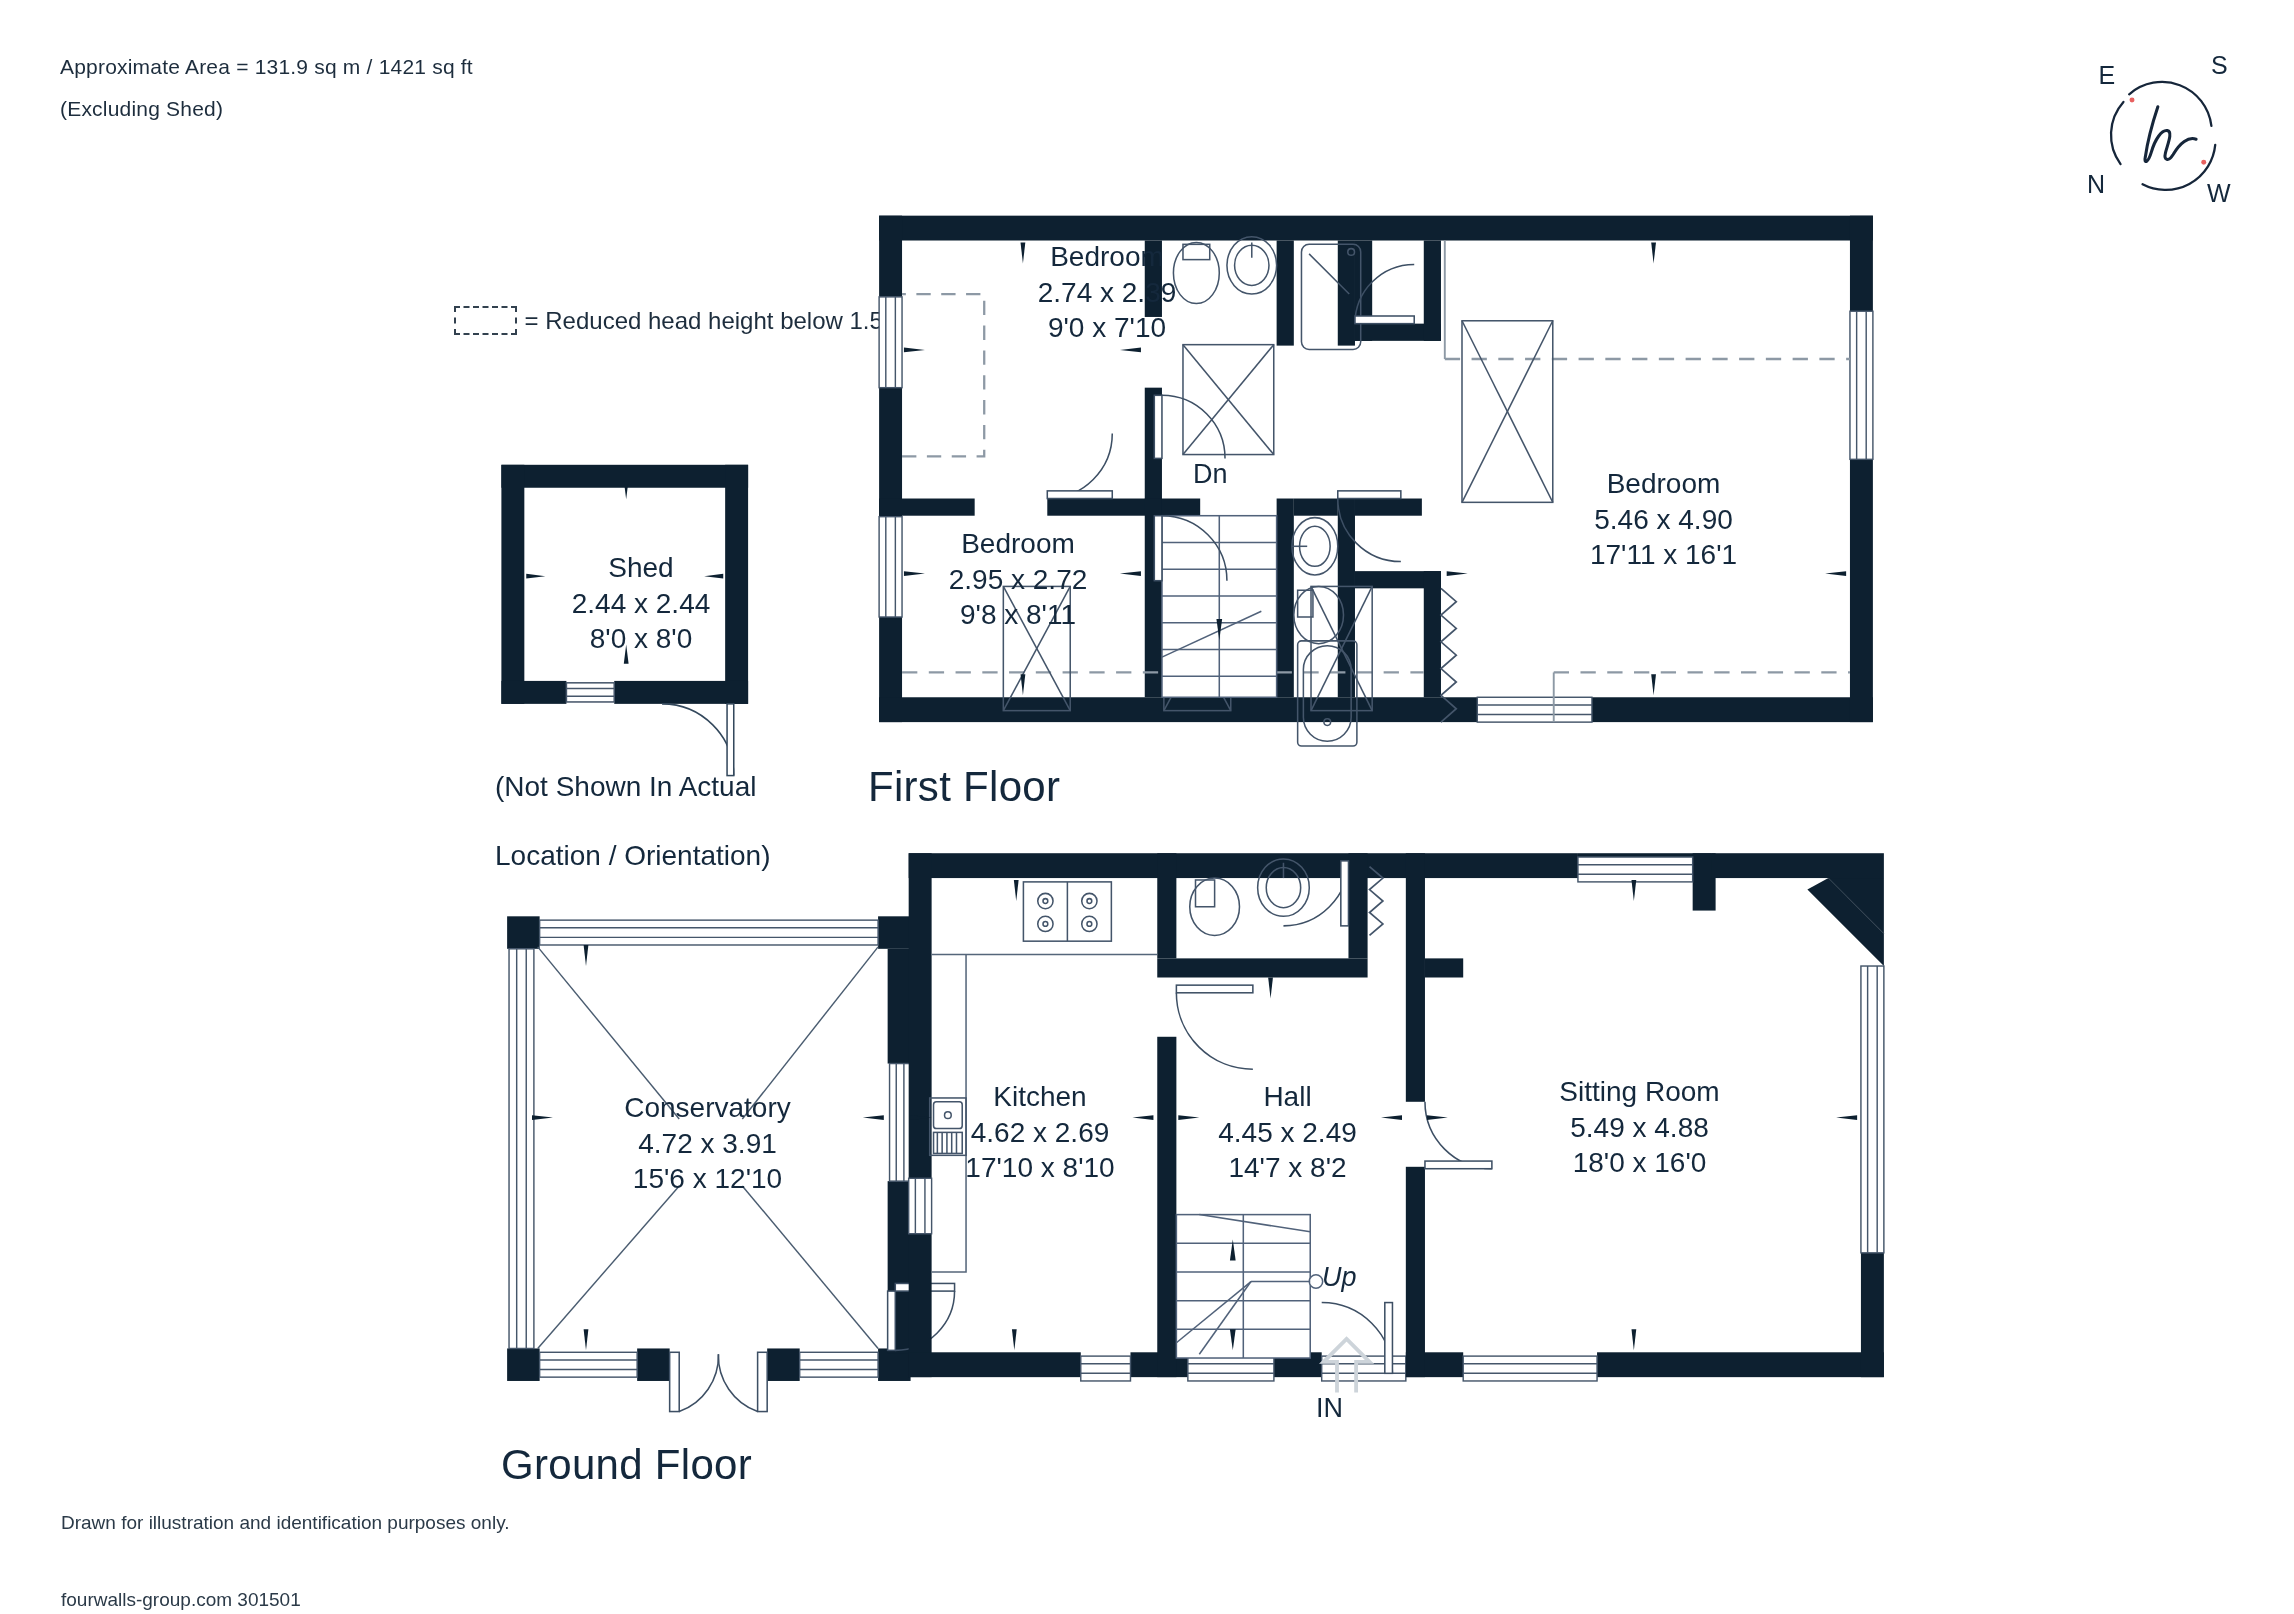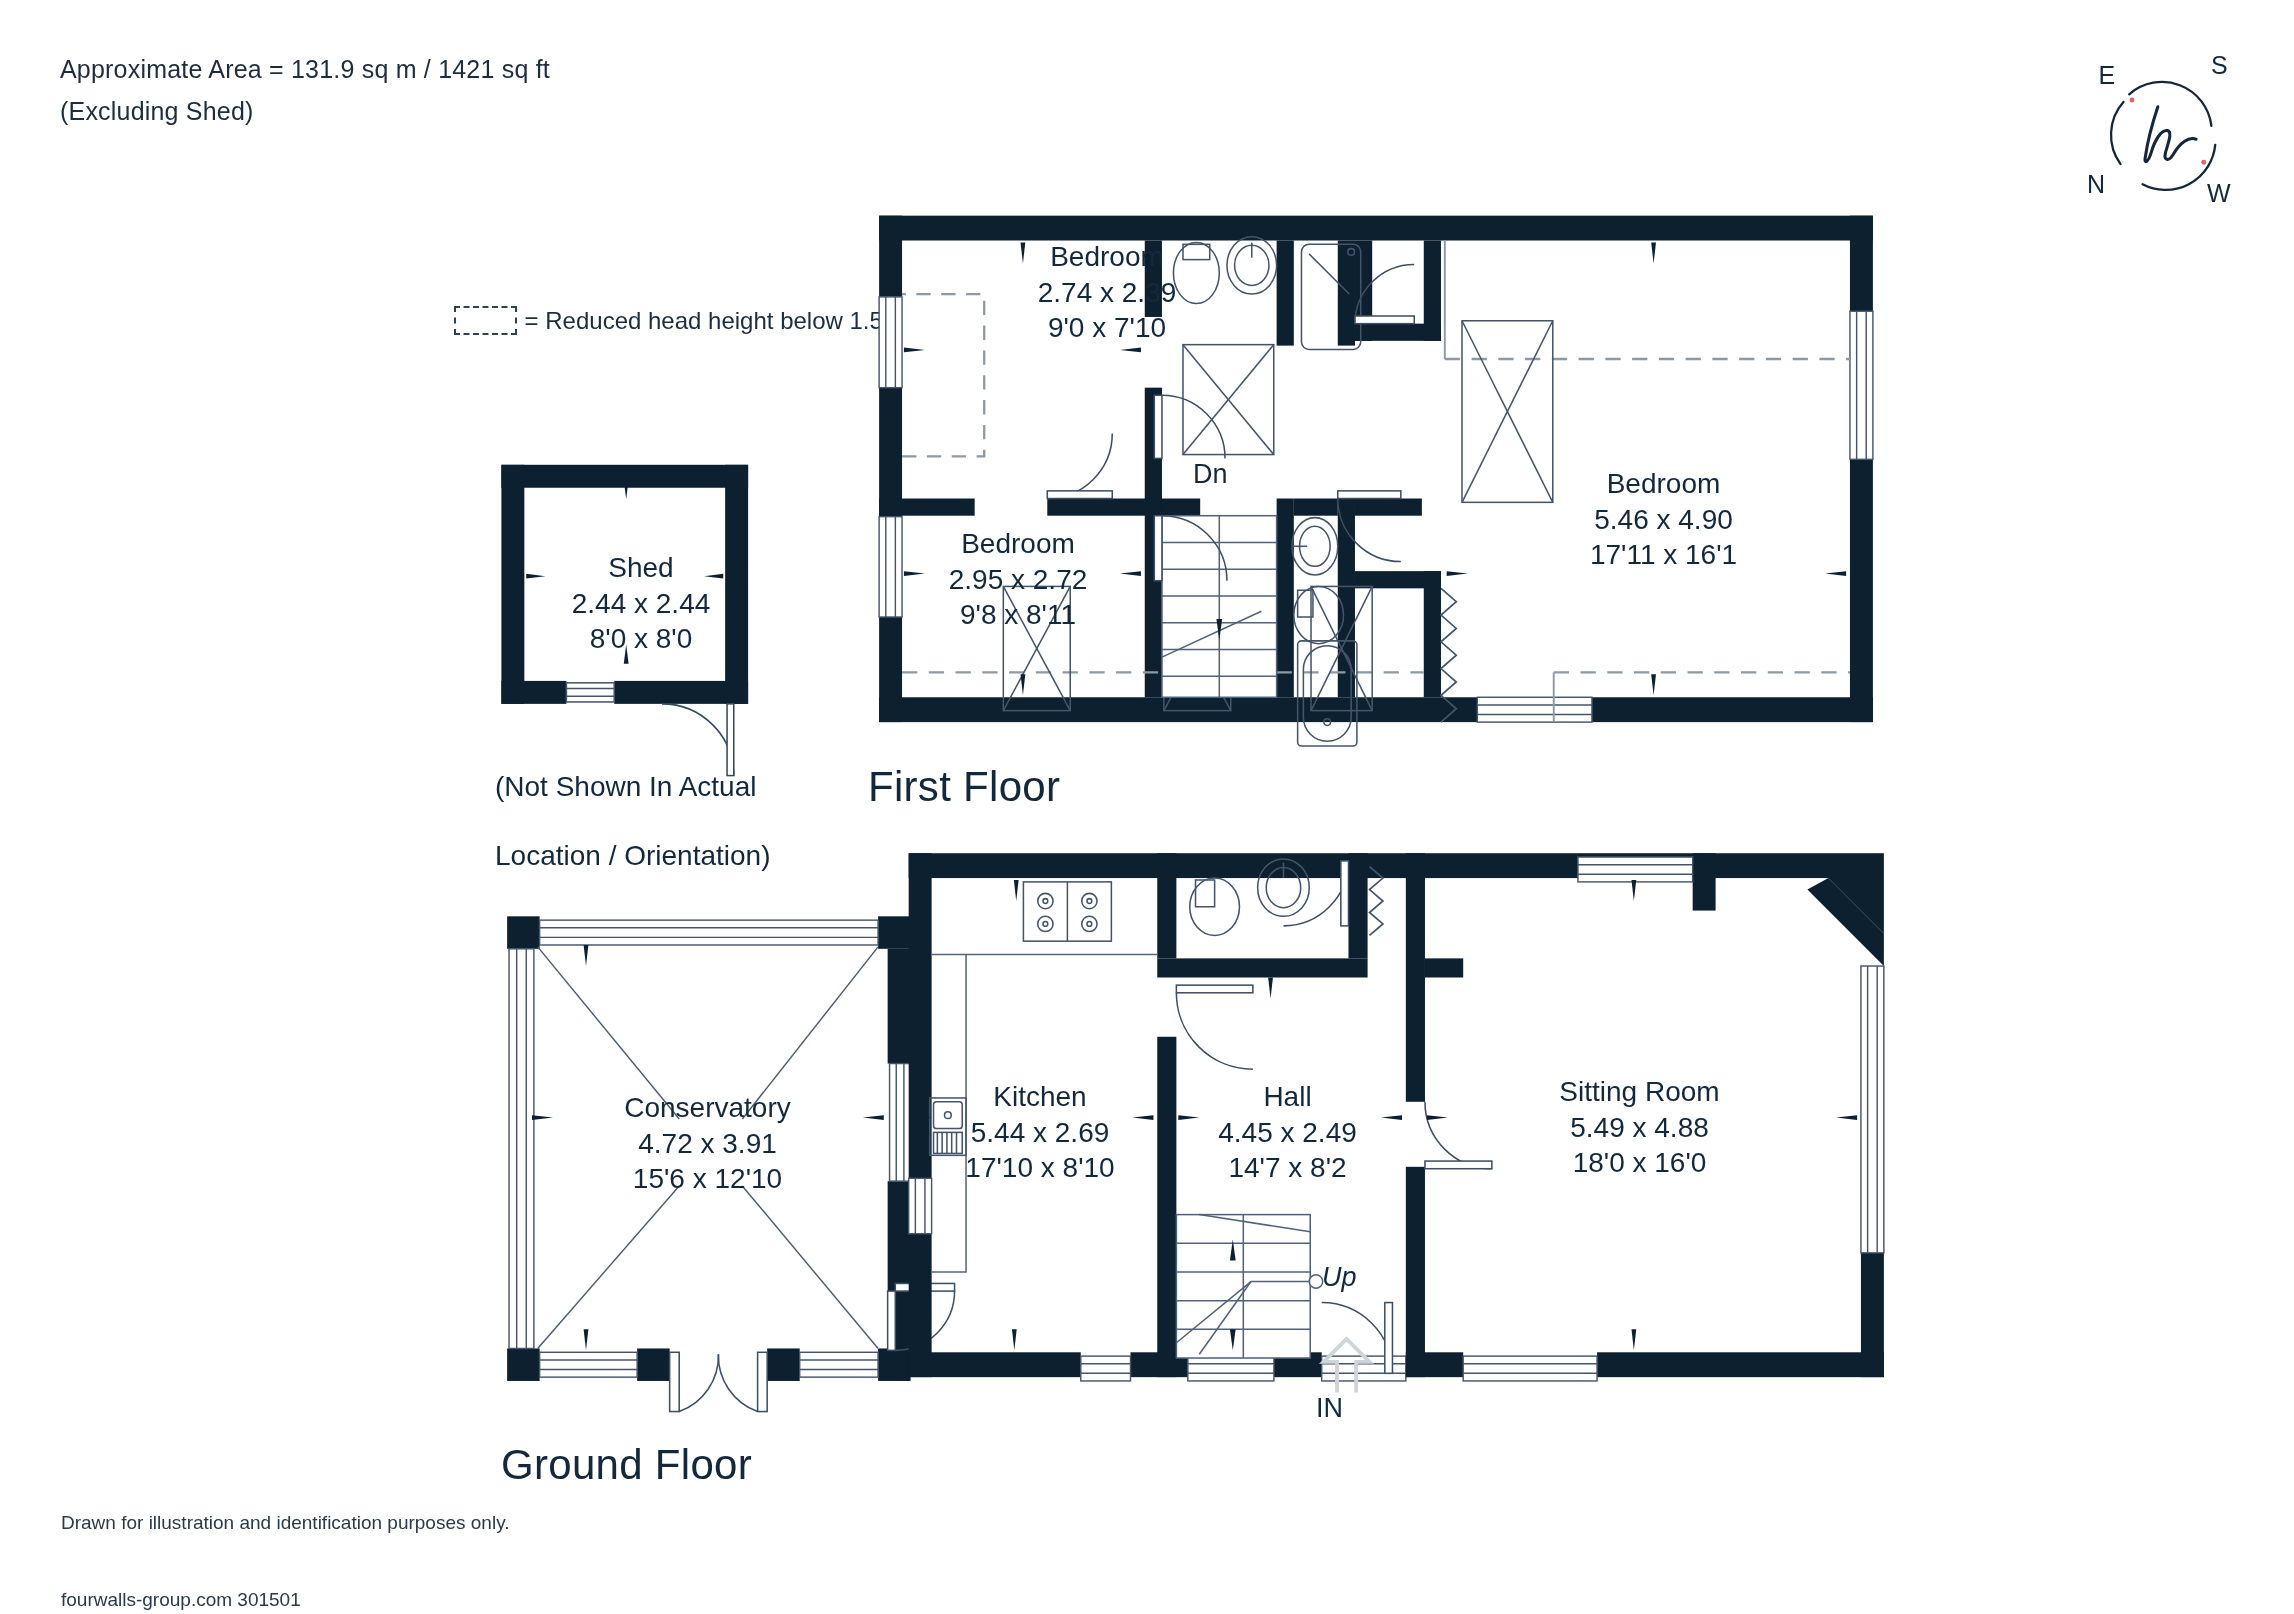--- a/index.html
+++ b/index.html
@@ -2,21 +2,21 @@
 <html><head>
 <meta charset="utf-8">
 <style>
   html,body{margin:0;padding:0;background:#ffffff;}
   body{
     width:2294px;height:1614px;position:relative;overflow:hidden;
     font-family:"Liberation Sans","DejaVu Sans",sans-serif;
     color:#14283c;
   }
   .abs{position:absolute;}
-  .hdr{font-size:25px;color:#1d2d3d;letter-spacing:0.2px;white-space:nowrap;}
+  .hdr{font-size:21px;color:#1d2d3d;letter-spacing:0.2px;white-space:nowrap;}
   .legend-txt{font-size:24px;color:#1d2d3d;white-space:nowrap;}
   .floor-title{font-size:42px;color:#14283c;letter-spacing:0.3px;white-space:nowrap;}
   .note{font-size:28px;color:#14283c;line-height:1.32;white-space:nowrap;}
   .foot{font-size:19px;color:#2b3a48;line-height:1.75;white-space:nowrap;}
   .rlabel{font-size:28px;color:#14283c;text-align:center;line-height:1.27;white-space:nowrap;}
   .rlabel .nm{display:block;}
   .small-lbl{font-size:27px;color:#14283c;white-space:nowrap;}
   svg{display:block;overflow:visible;}
   .cmp-letter{font-size:25px;fill:#e8615f;font-family:"Liberation Sans",sans-serif;}
   .legend-box{
@@ -465,21 +465,21 @@
     </g>
   </svg>
 
   <div class="abs rlabel" style="left:81px;top:258px;width:277px;">
     <span class="nm">Conservatory</span>
     <span class="nm">4.72 x 3.91</span>
     <span class="nm">15'6 x 12'10</span>
   </div>
   <div class="abs rlabel" style="left:423px;top:247px;width:258px;">
     <span class="nm">Kitchen</span>
-    <span class="nm">5.44 x 2.69</span>
+    <span class="nm">4.62 x 2.69</span>
     <span class="nm">17'10 x 8'10</span>
   </div>
   <div class="abs rlabel" style="left:675px;top:247px;width:249px;">
     <span class="nm">Hall</span>
     <span class="nm">4.45 x 2.49</span>
     <span class="nm">14'7 x 8'2</span>
   </div>
   <div class="abs rlabel" style="left:1013px;top:242px;width:277px;">
     <span class="nm">Sitting Room</span>
     <span class="nm">5.49 x 4.88</span>

